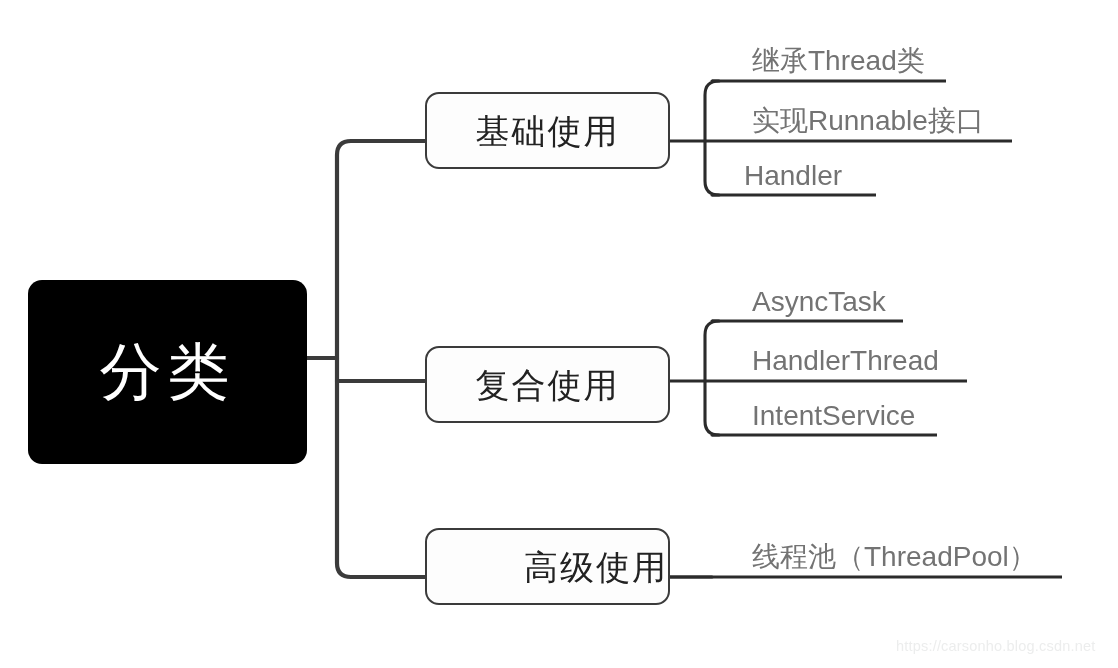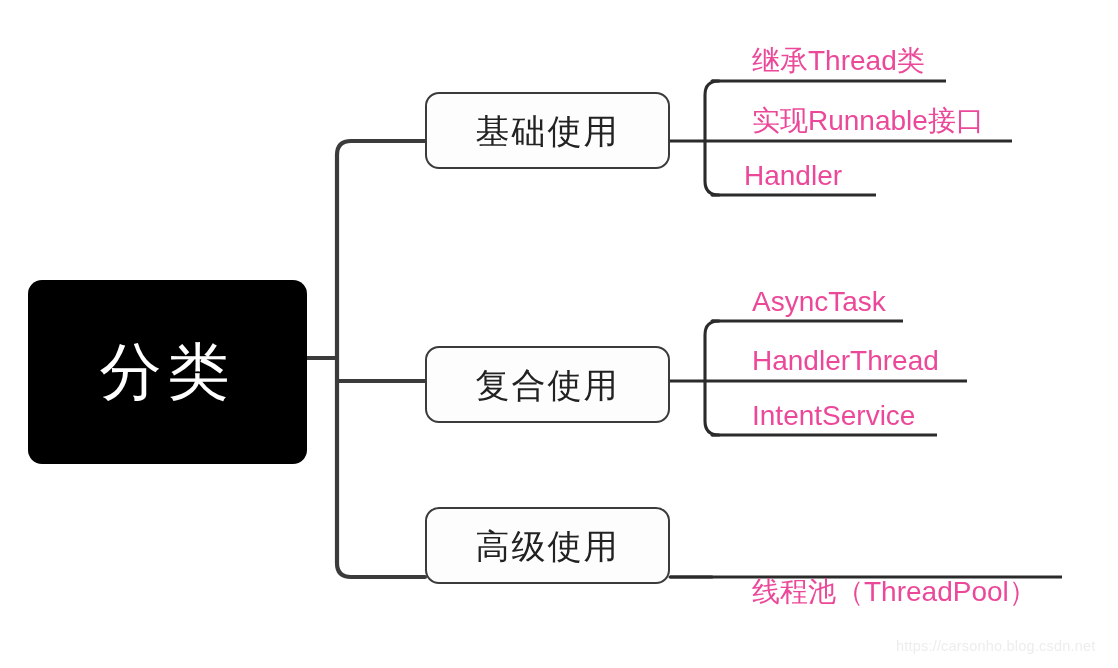--- a/index.html
+++ b/index.html
@@ -63,27 +63,27 @@
   }
   .branch-label {
     color: #222222;
     font-size: 34px;
     letter-spacing: 2px;
     line-height: 1;
     white-space: nowrap;
   }
   #branch-0 { left: 425px; top: 92px; }
   #branch-1 { left: 425px; top: 346px; }
-  #branch-2 { left: 425px; top: 507px; }
+  #branch-2 { left: 425px; top: 528px; justify-content: flex-end; }
 
   
   .leaf {
     position: absolute;
     white-space: nowrap;
-    color: #ec4899;
+    color: #737373;
     font-size: 28px;
     line-height: 1;
   }
   .leaf-text {
     display: inline-block;
     padding: 0 4px 7px 4px;
   }
 
   
   .watermark {
@@ -166,19 +166,19 @@
   <div class="leaf" style="left:748px; top:288px;">
     <span class="leaf-text">AsyncTask</span>
   </div>
   <div class="leaf" style="left:748px; top:402px;">
     <span class="leaf-text">IntentService</span>
   </div>
   <div class="leaf" style="left:748px; top:347px;">
     <span class="leaf-text">HandlerThread</span>
   </div>
 
-  <div class="leaf" style="left:748px; top:543px;margin-top:35px;">
+  <div class="leaf" style="left:748px; top:543px;">
     <span class="leaf-text">线程池（ThreadPool）</span>
   </div>
 
   <div class="watermark">https://carsonho.blog.csdn.net</div>
 
 </div>
 
 </body></html>

